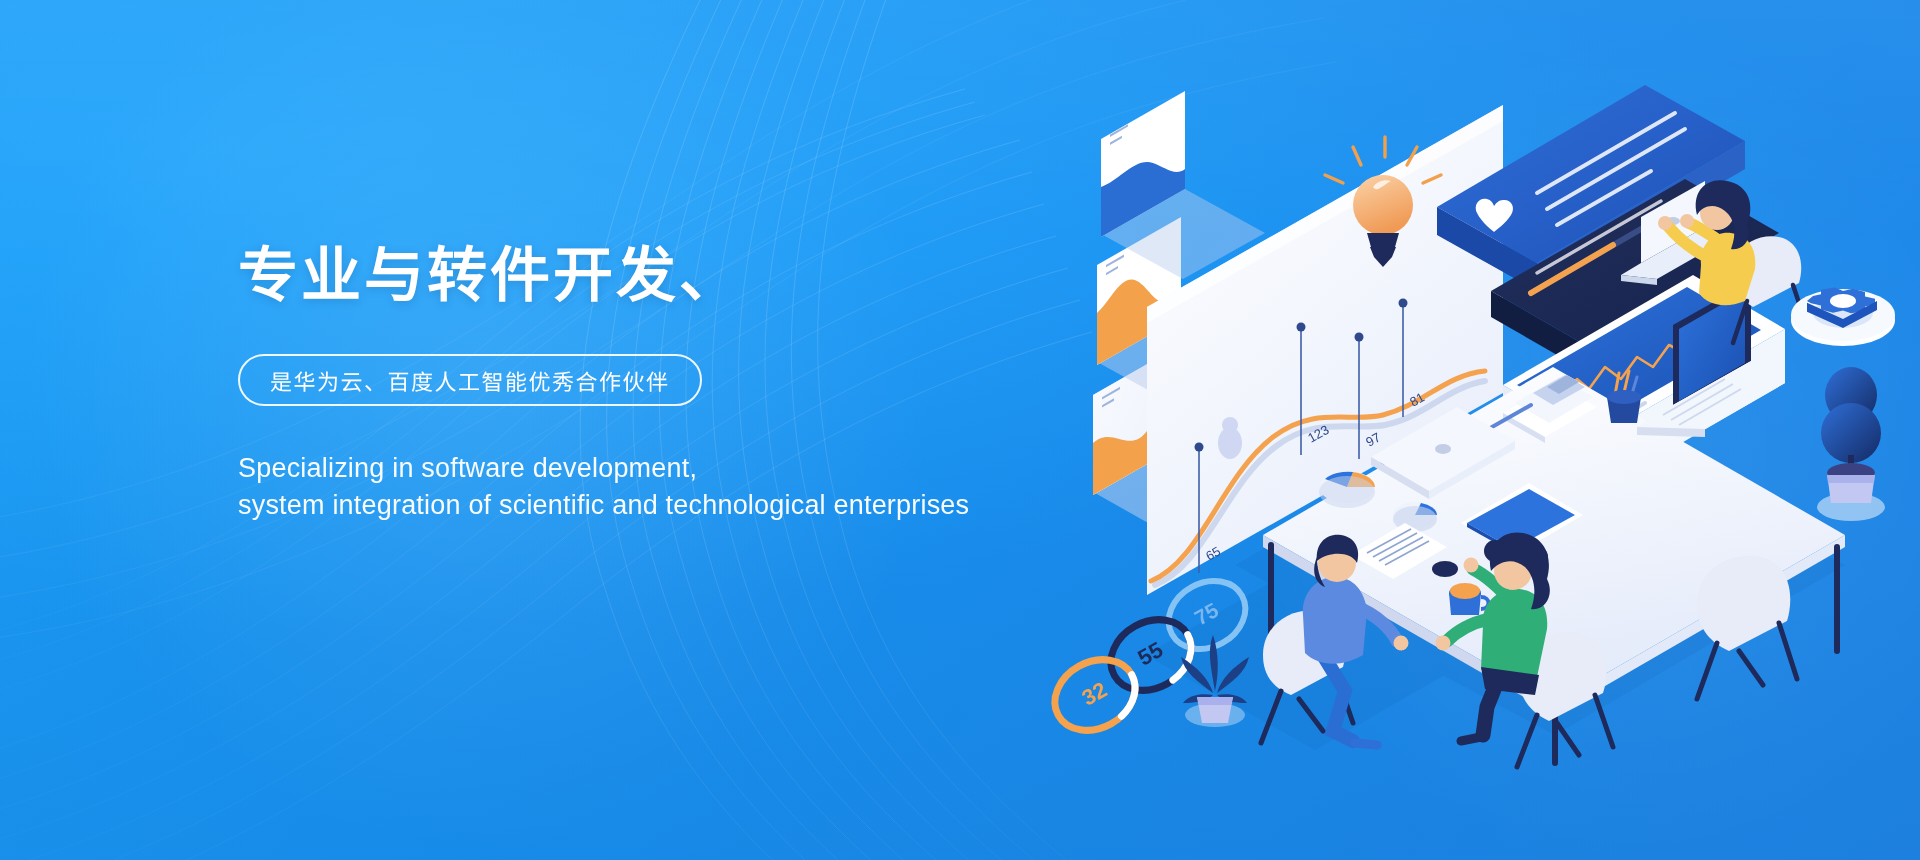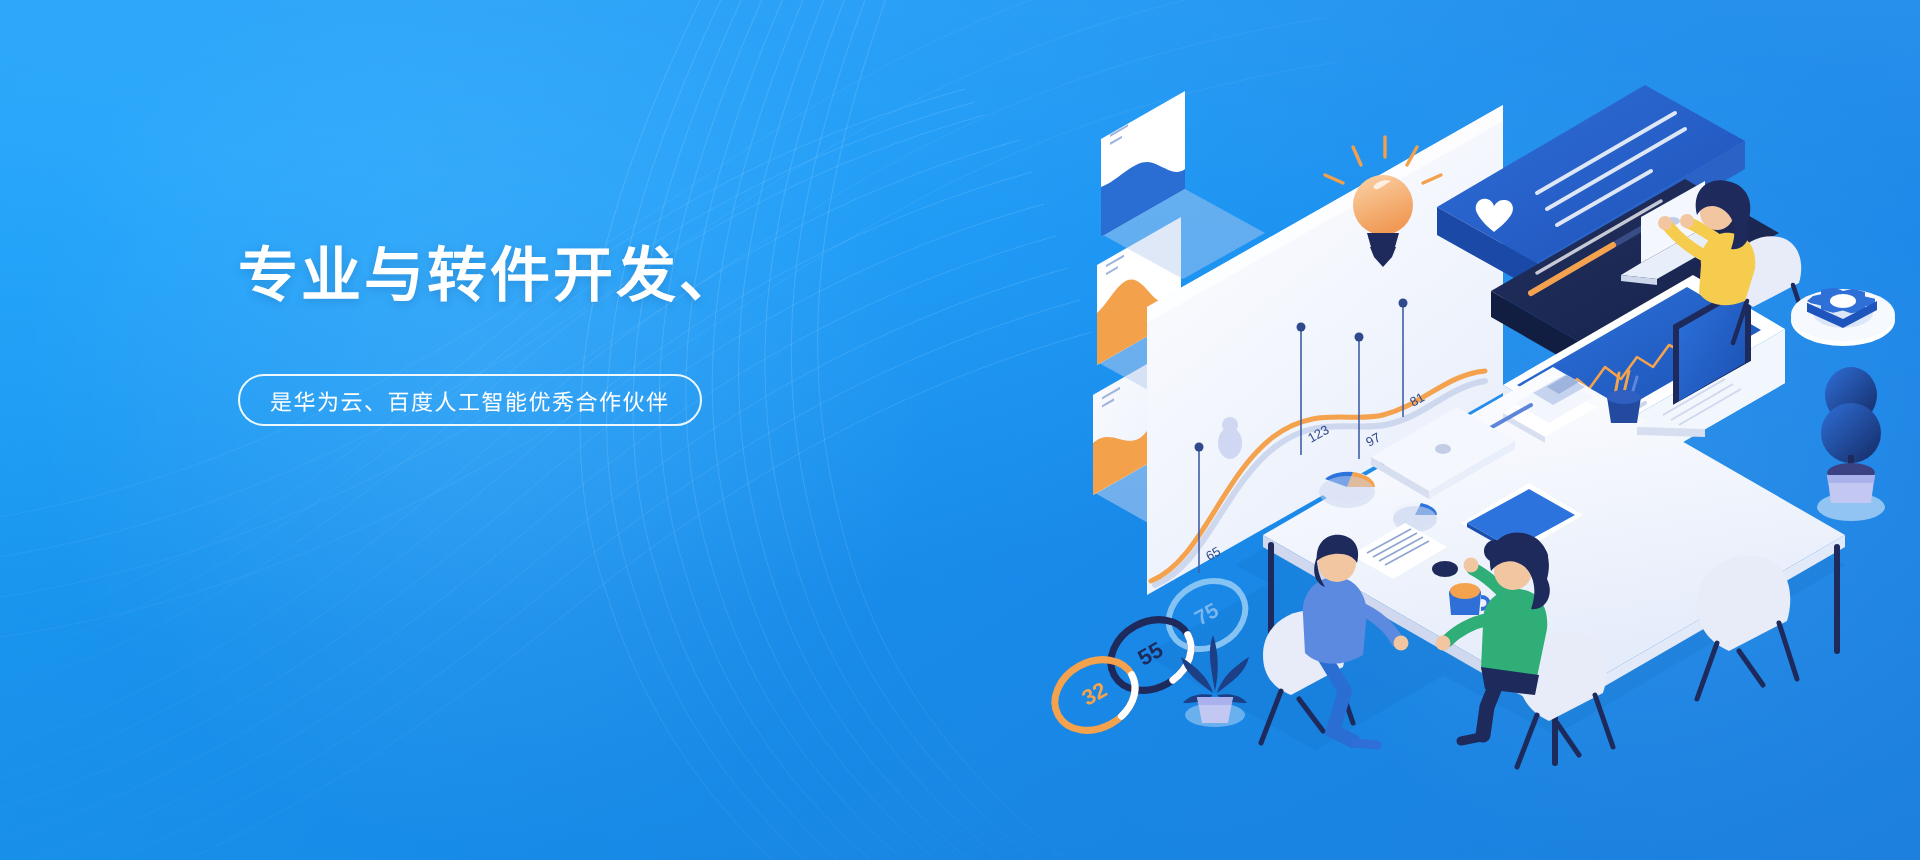--- a/index.html
+++ b/index.html
@@ -56,21 +56,21 @@
     letter-spacing:3px;
     text-shadow:0 2px 10px rgba(0,40,90,.18);
     white-space:nowrap;
   }
   .headline .ln { display:block; }
 
   .pill {
     display:inline-flex;
     align-items:center; justify-content:center;
     height:52px;
-    margin-top:60px;
+    margin-top:40px;
     padding:0 30px;
     border:2px solid rgba(255,255,255,.92);
     border-radius:30px;
     color:#ffffff;
     font-size:22px;
     letter-spacing:1.5px;
     white-space:nowrap;
   }
 
   .subtitle {
@@ -155,20 +155,22 @@
 
     <h1 class="headline">
       <span class="ln">专业与转件开发、</span>
     </h1>
 
     <div class="pill">
       <span>是华为云、百度人工智能优秀合作伙伴</span>
     </div>
 
     <p class="subtitle">
+      <span class="ln">Specializing in software development,</span>
+      <span class="ln">system integration of scientific and technological enterprises</span>
     </p>
 
   </div>
 
   <div class="illustration">
     <svg viewBox="0 0 835 650" aria-hidden="true">
       <defs>
         <linearGradient id="panelG" x1="0" y1="0" x2="0.6" y2="1">
           <stop offset="0%" stop-color="#ffffff"></stop>
           <stop offset="100%" stop-color="#e8eefb"></stop>

